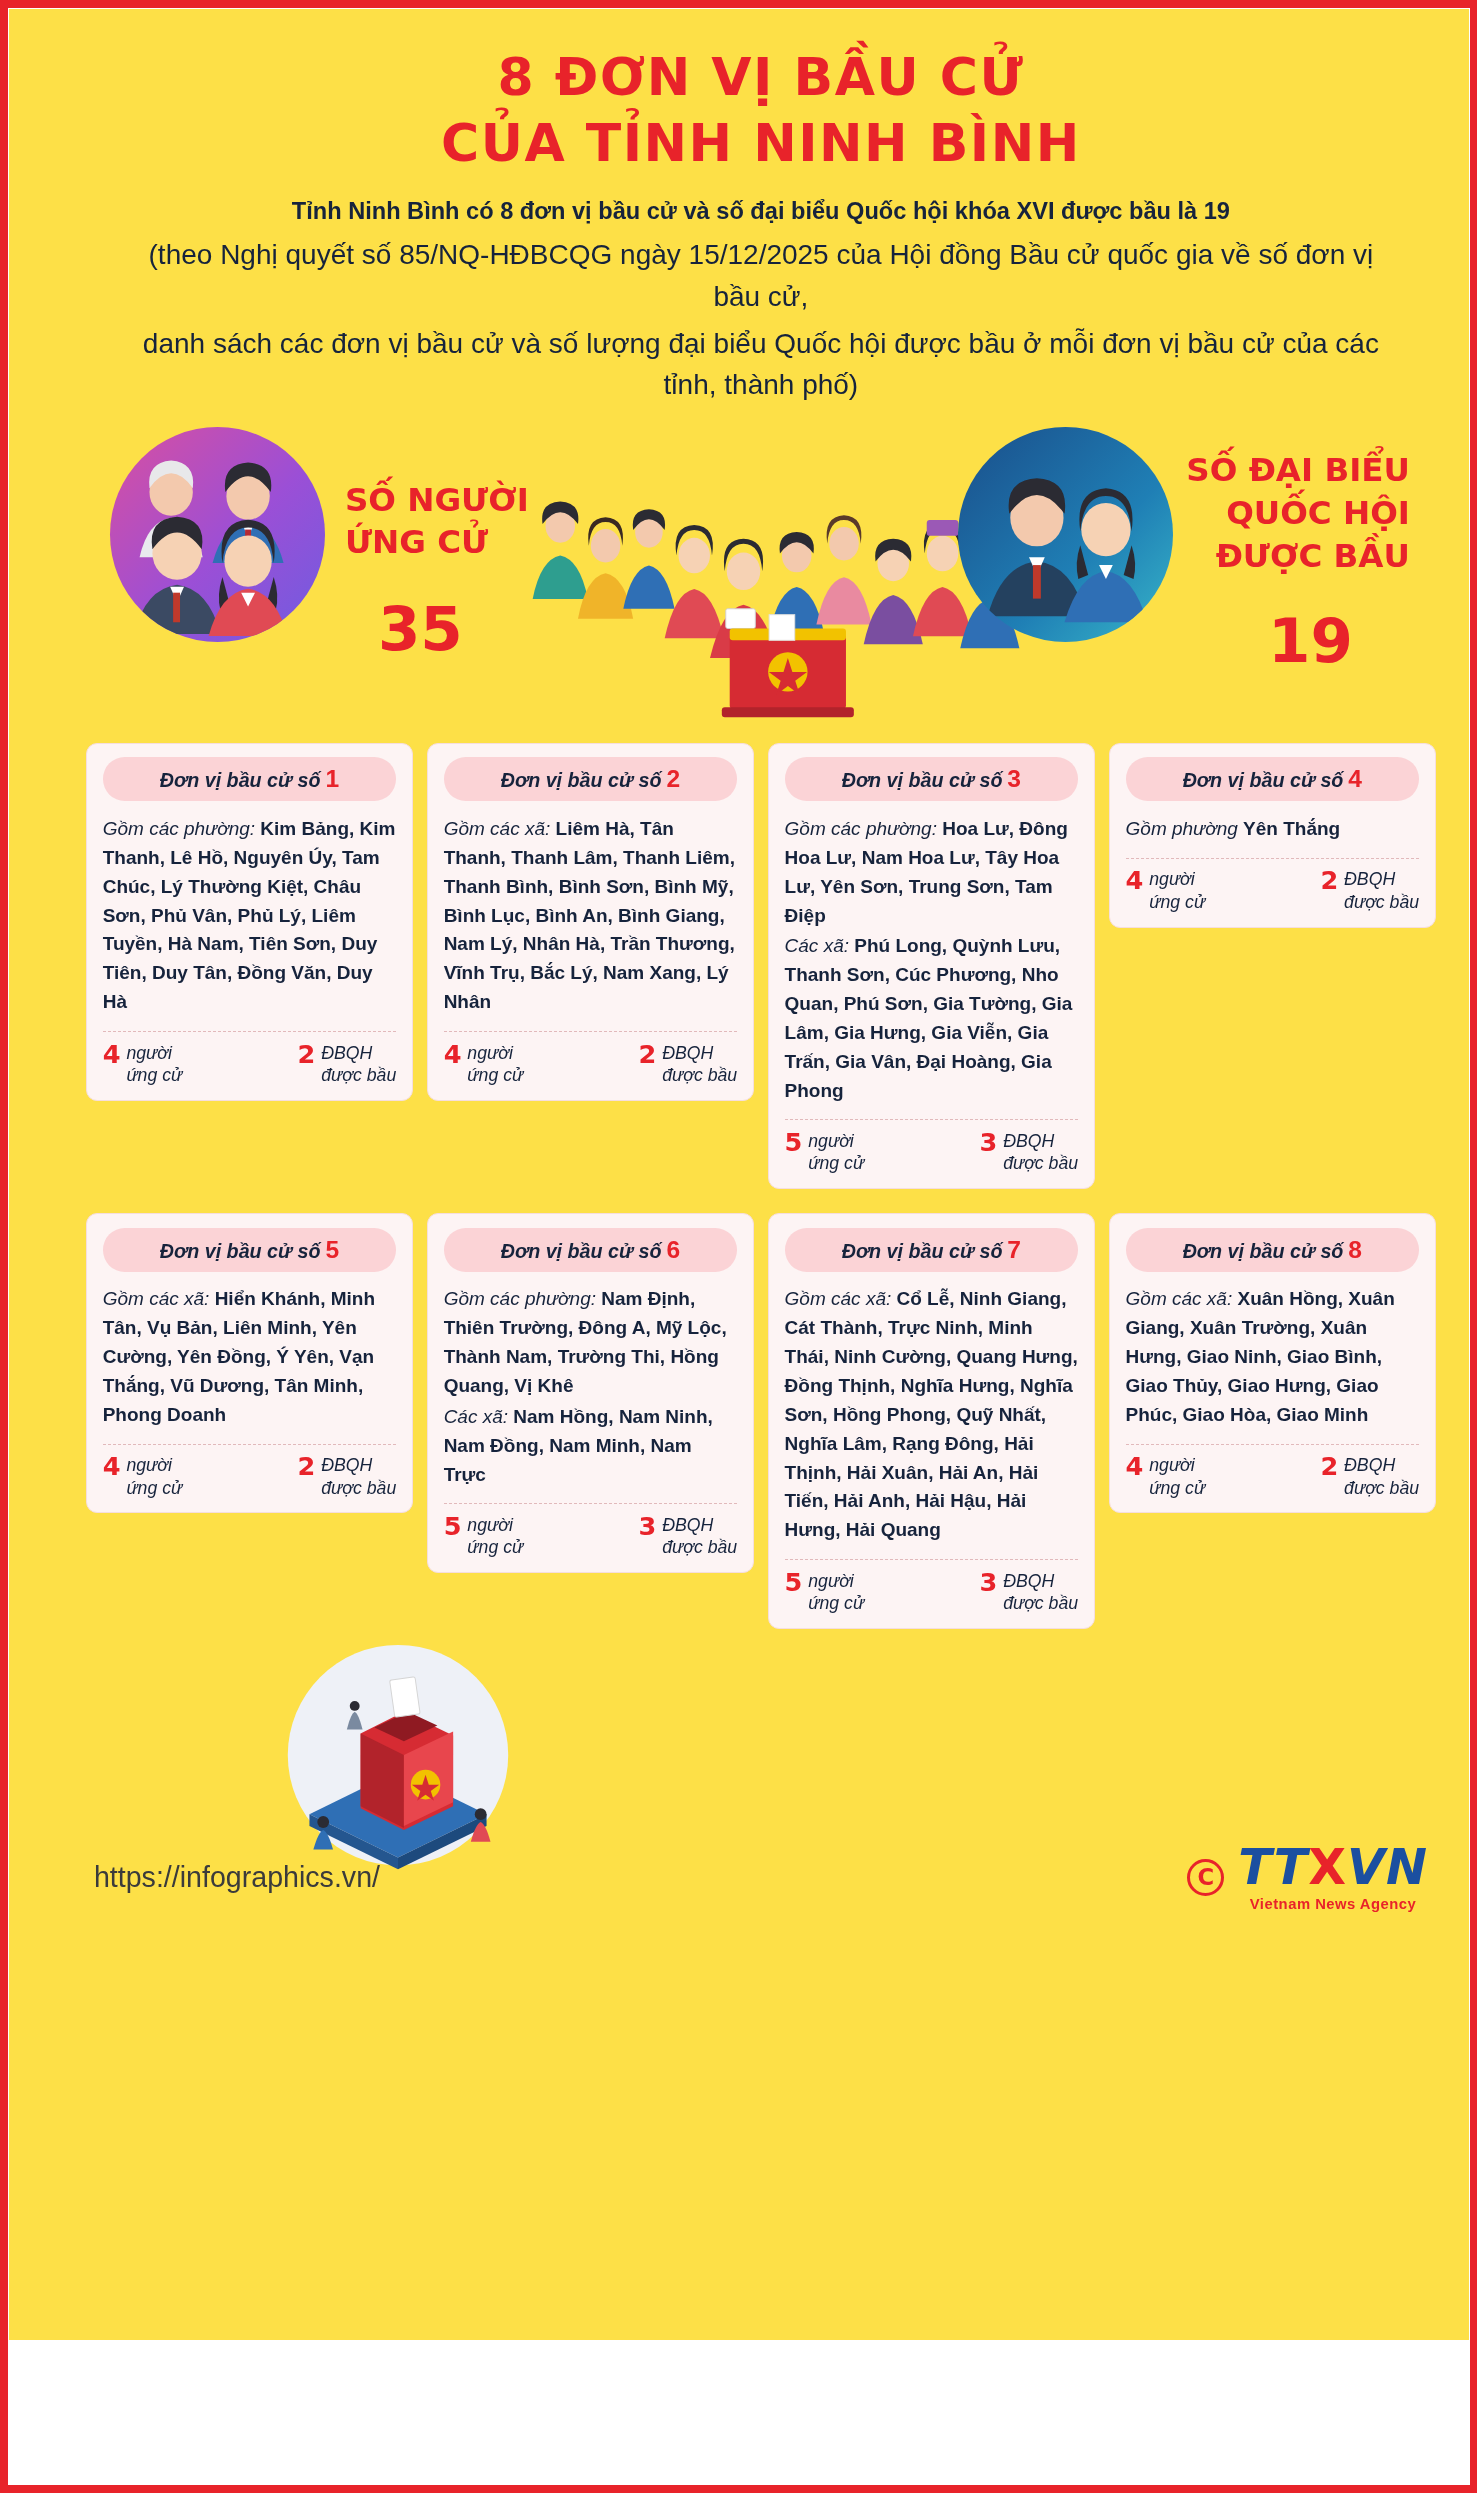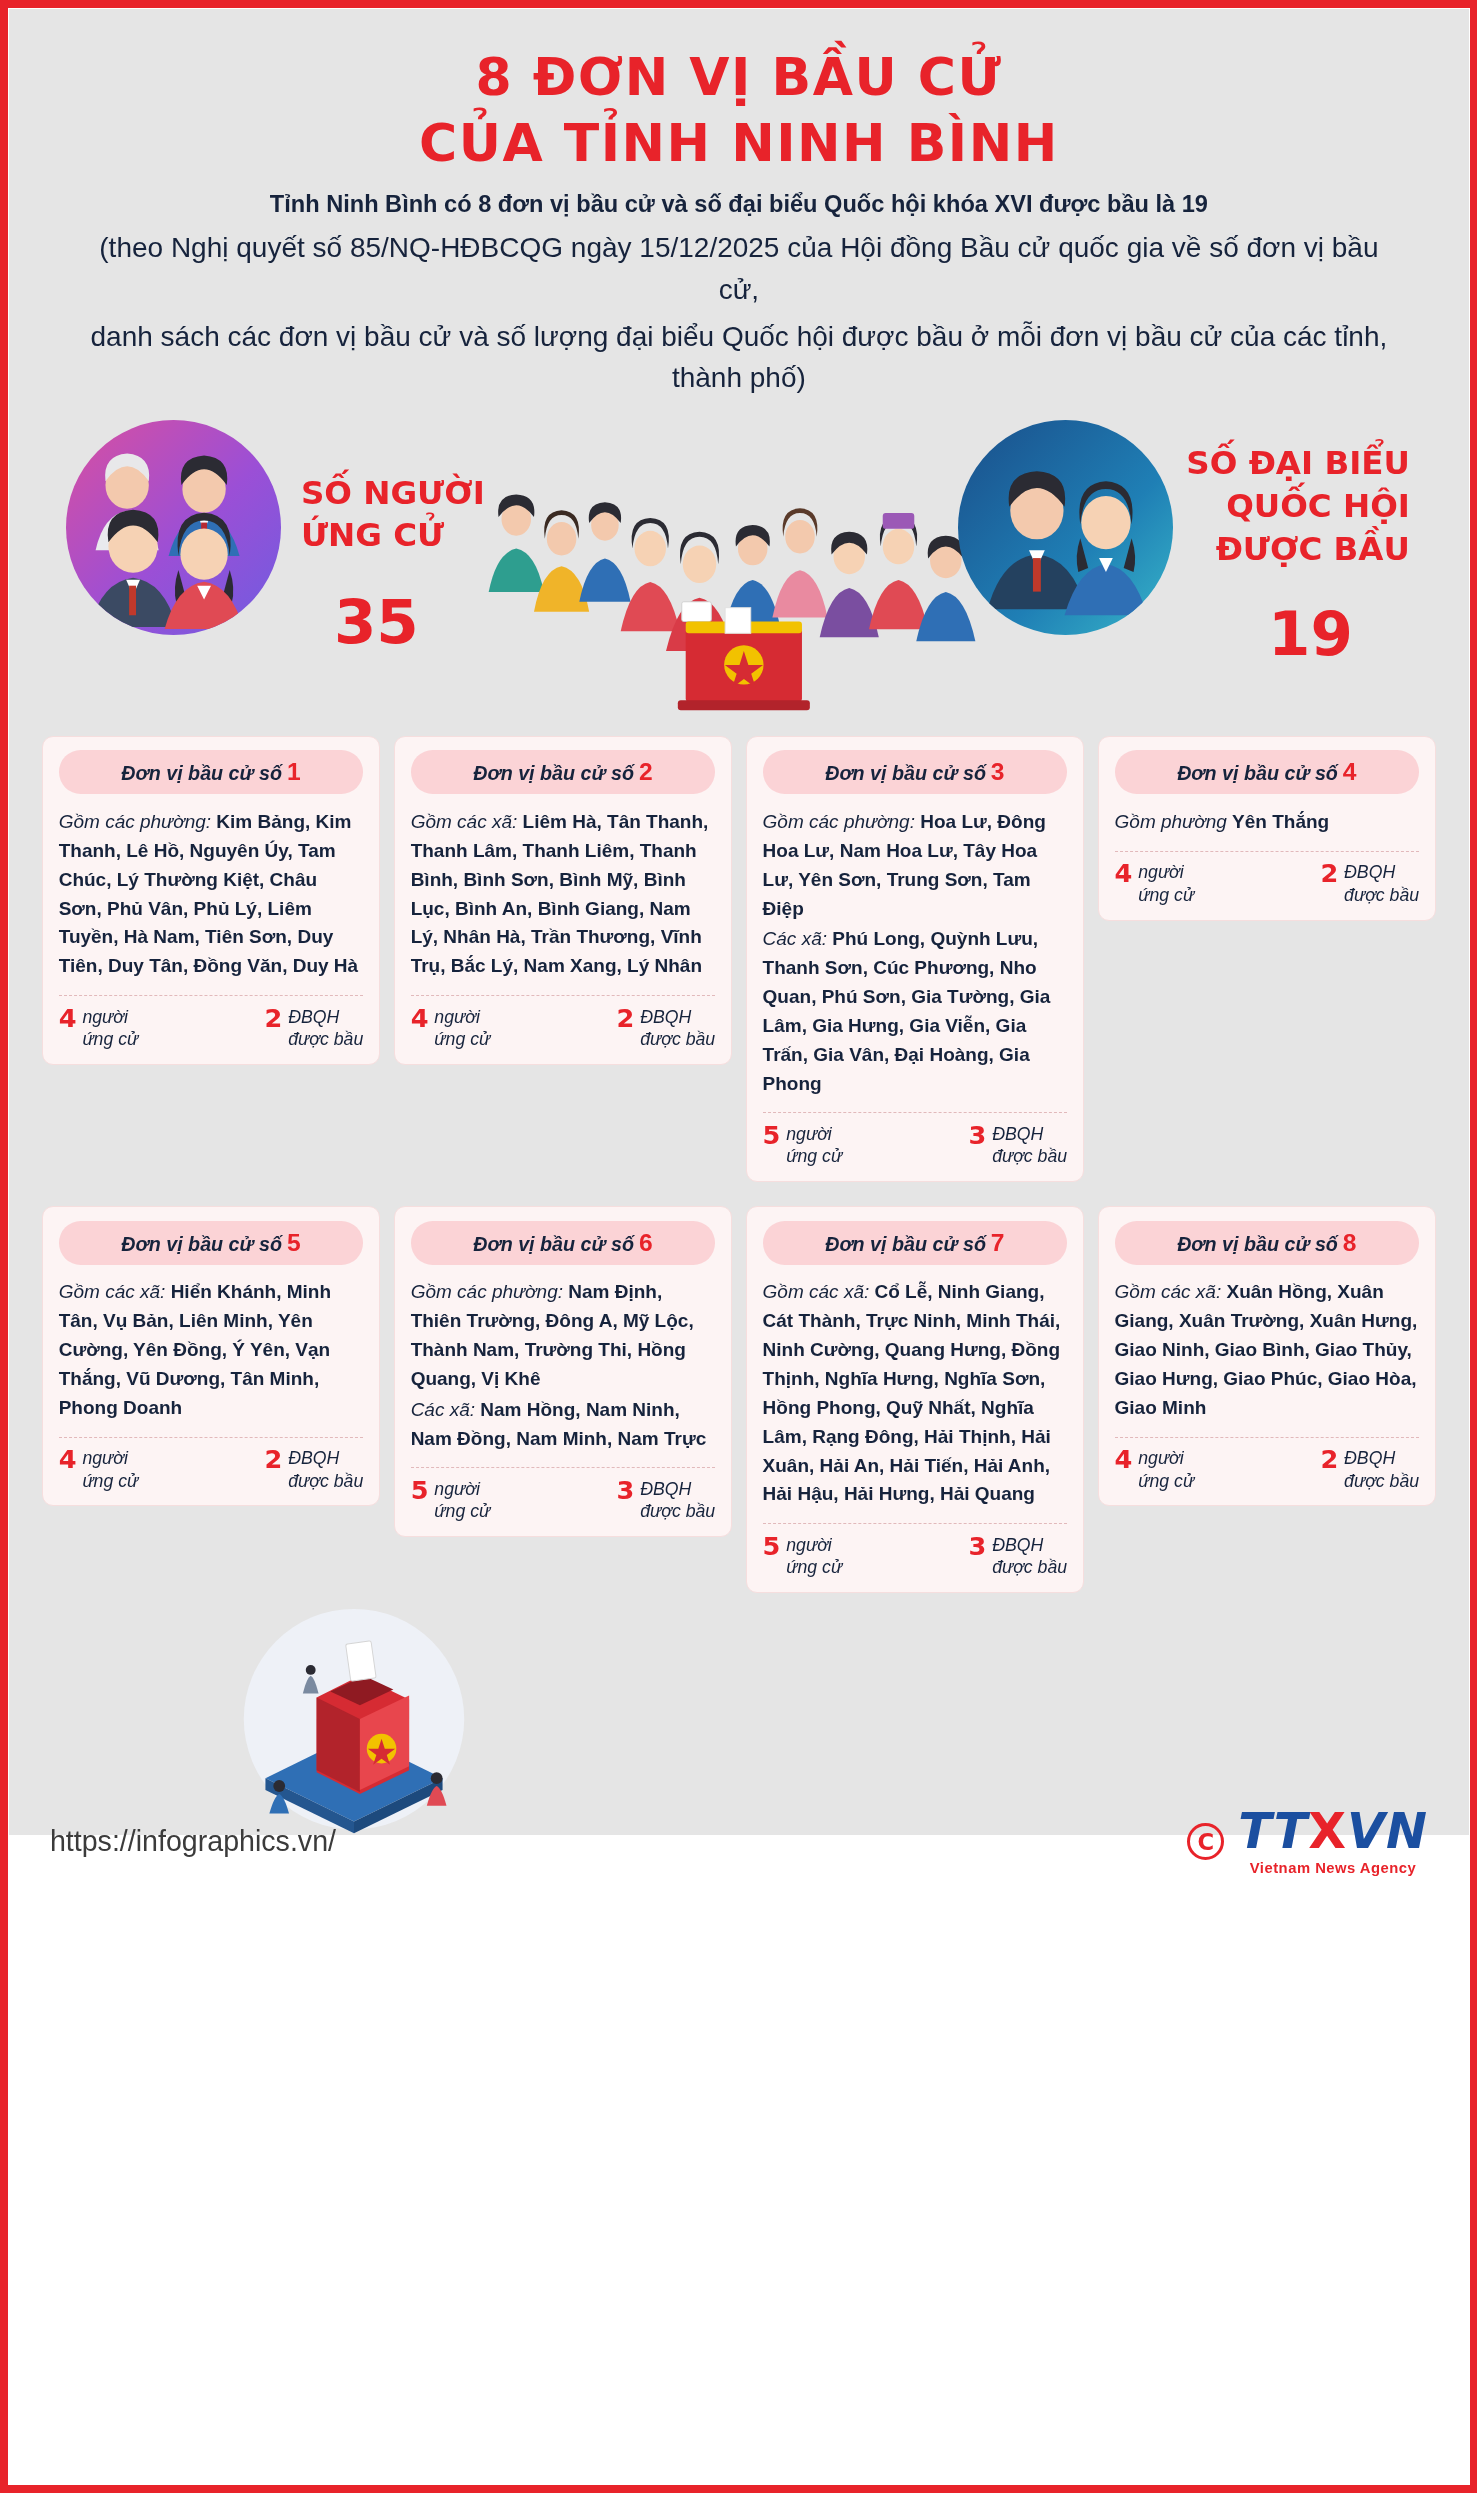--- a/index.html
+++ b/index.html
@@ -15,41 +15,42 @@
   .page-border {
     position: absolute;
     left: 0; top: 0;
     width: 1478px; height: 2493px;
     border: 8.9px solid #e8232a;
     pointer-events: none;
   }
   .inner {
     position: absolute;
     left: 8.9px; top: 8.9px;
-    width: 1460px; height: 1826px;
-    background: #e5e5e5;
+    width: 1460px; height: 2331px;
+    background: #fde047;
+    padding-left: 44px;
   }
 
   
   .title-wrap {
     text-align: center;
     padding-top: 35px;
   }
   .title-line {
     color: #e8232a;
     font-size: 52px;
     font-weight: bold;
     letter-spacing: 1.5px;
     line-height: 1.28;
     font-family: "DejaVu Sans", sans-serif;
   }
 
   .subtitle-wrap {
     text-align: center;
-    margin-top: 10px;
+    margin-top: 17px;
     padding: 0 79px;
   }
   .subtitle-main {
     font-size: 23.6px;
     font-weight: bold;
     color: #16233c;
     line-height: 1.45;
   }
   .subtitle-note {
     font-size: 28px;

